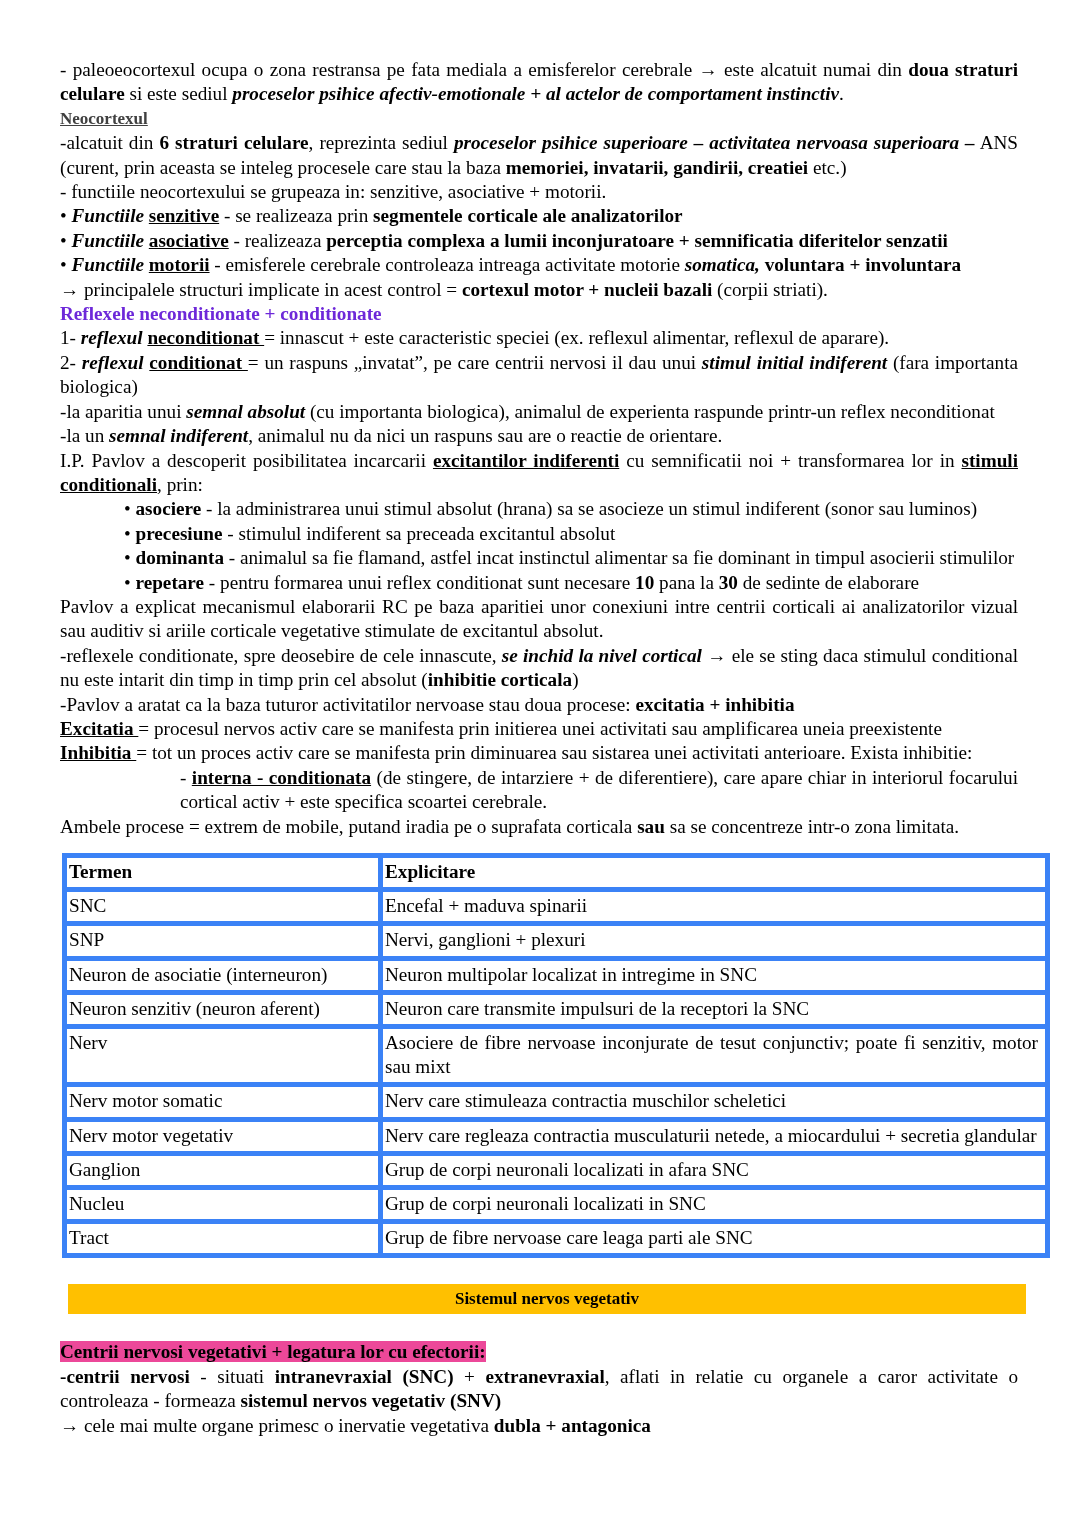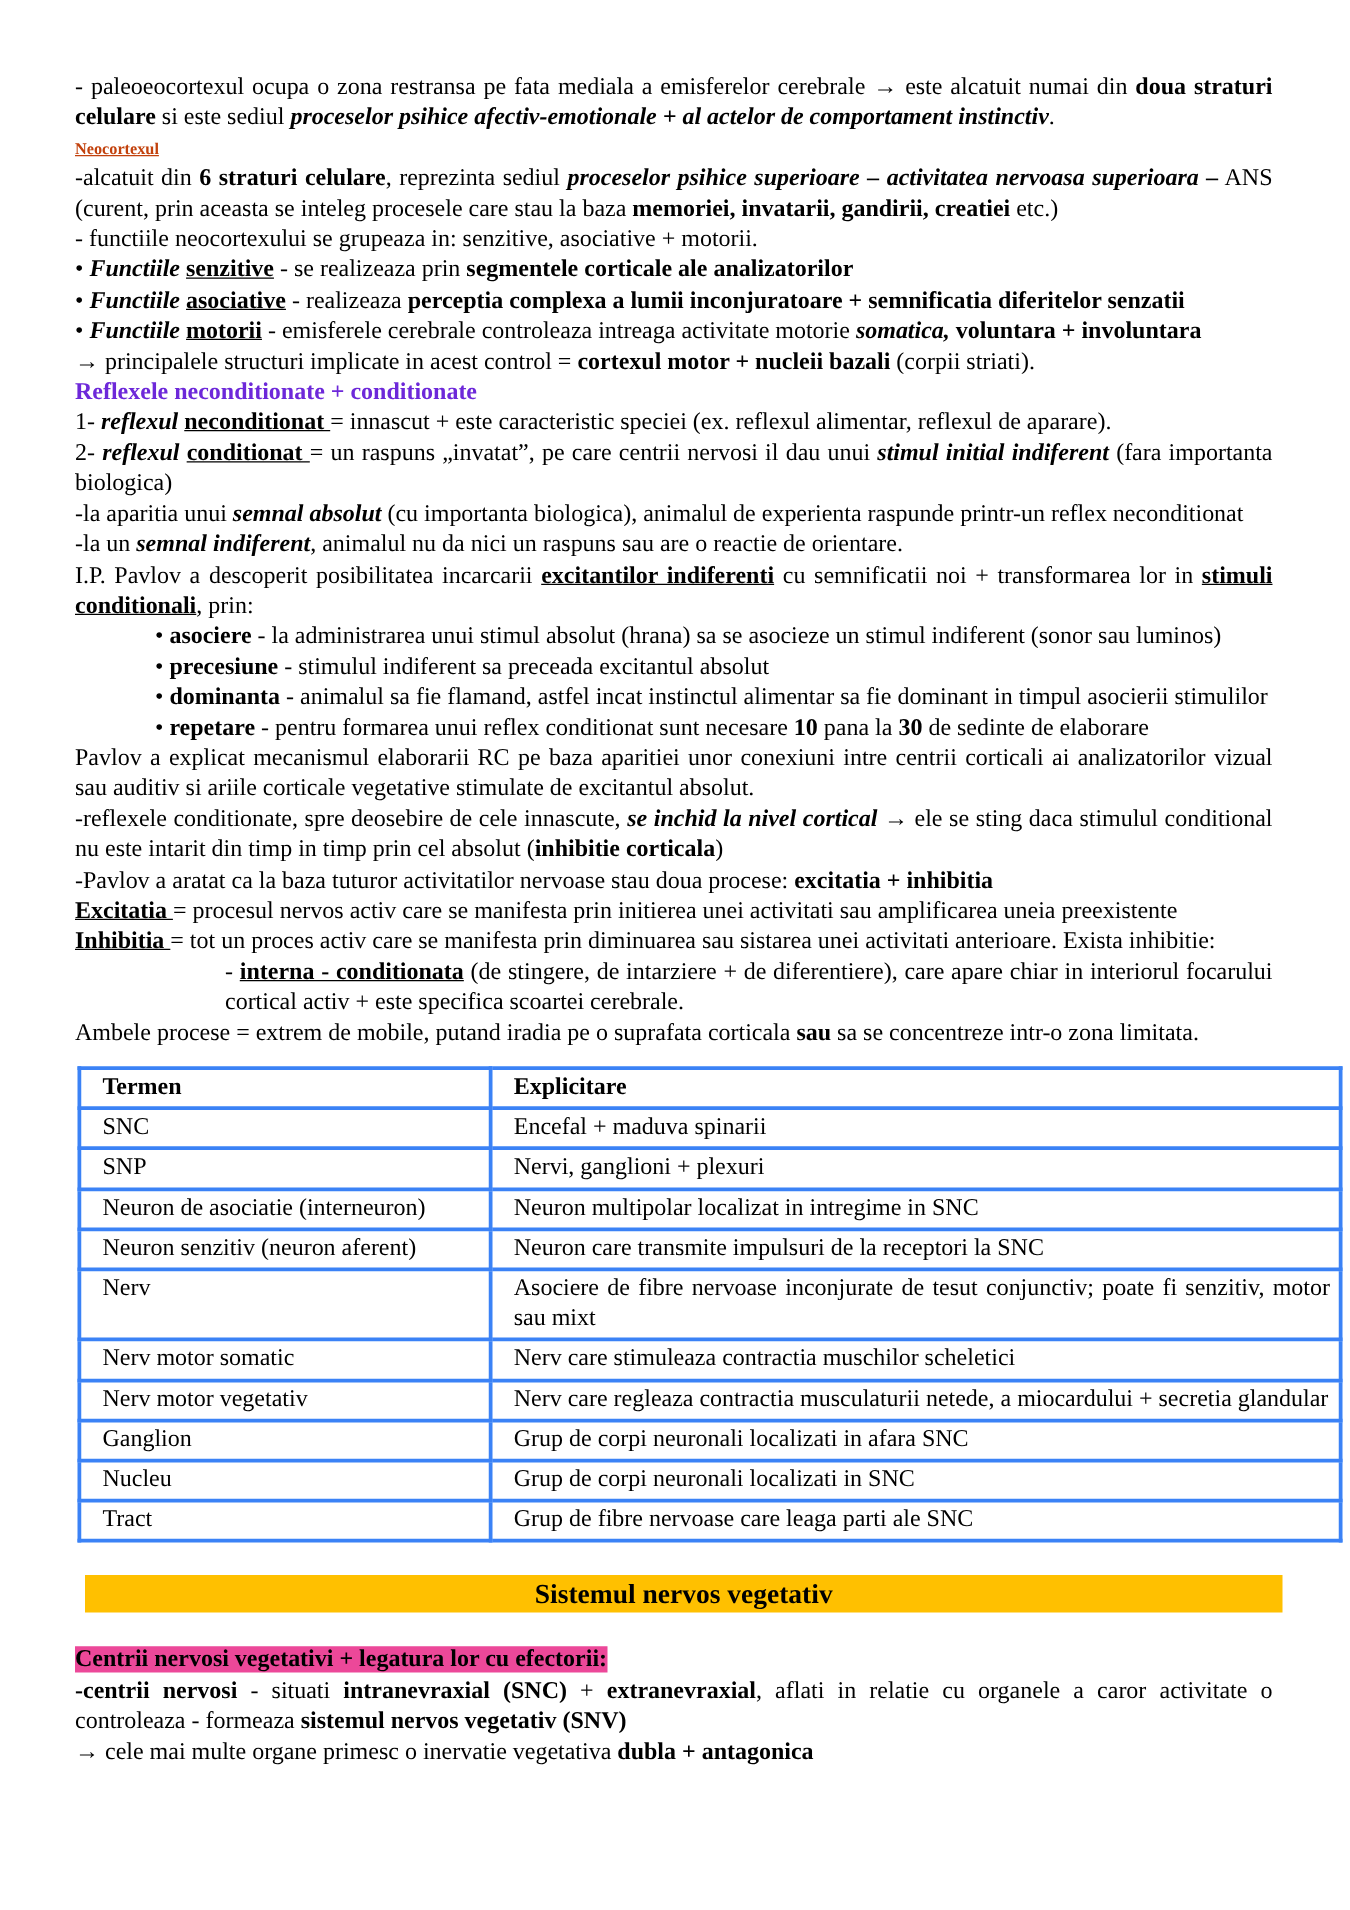--- a/index.html
+++ b/index.html
@@ -31,24 +31,24 @@
     hyphens: none;
   }
   .just { text-align: justify; }
   .nojust { text-align: left; }
   b, .b { font-weight: bold; }
   .bi { font-weight: bold; font-style: italic; }
   .biu { font-weight: bold; text-decoration: underline; }
   .bu { font-weight: bold; text-decoration: underline; }
 
   .head-blue {
-    color: #c2410c;
+    color: #404040;
     font-weight: bold;
     text-decoration: underline;
-    font-size: 13px;
+    font-size: 17px;
     line-height: 24.4px;
   }
   .head-red {
     color: #6d28d9;
     font-weight: bold;
     font-size: 19.2px;
     line-height: 24.4px;
   }
   .indent-bullet {
     text-indent: 64px;
@@ -63,22 +63,22 @@
 
   
   .term-table {
     border-collapse: collapse;
     width: 955px;
     margin-top: 14px;
     margin-left: 2px;
     table-layout: fixed;
   }
   .term-table td, .term-table th {
-    border: 3px solid #3b82f6;
-    padding: 2px 7px 3px 17px;
+    border: 5px solid #3b82f6;
+    padding: 2px 7px 3px 2px;
     font-size: 19.2px;
     line-height: 24.2px;
     vertical-align: top;
     text-align: left;
     font-weight: normal;
   }
   .term-table th {
     font-weight: bold;
   }
   .term-table .c1 { width: 302px; }
@@ -86,21 +86,21 @@
   .term-table td.c2.just { text-align: justify; }
 
   
   .banner {
     margin-top: 26px;
     margin-left: 8px;
     width: 958px;
     background: #FFC000;
     text-align: center;
     font-weight: bold;
-    font-size: 22px;
+    font-size: 17px;
     line-height: 30px;
     height: 30px;
   }
   .gap-after-banner { height: 26px; }
   .hl-yellow {
     background: #ec4899;
     font-weight: bold;
   }
   .sect-head {
     font-size: 19.2px;

